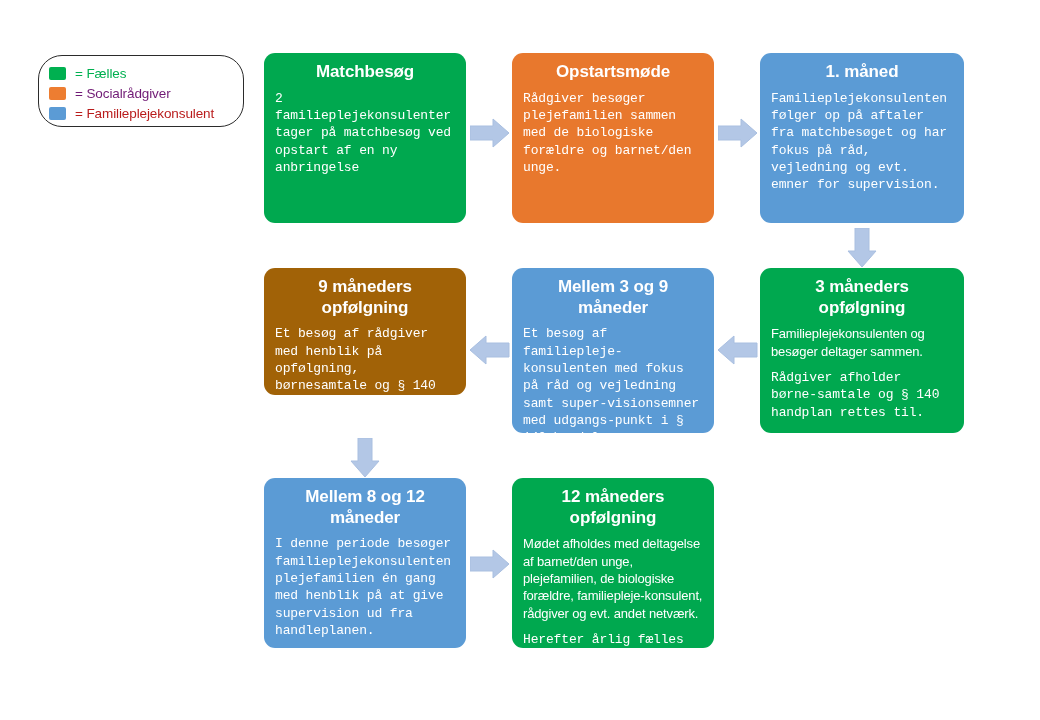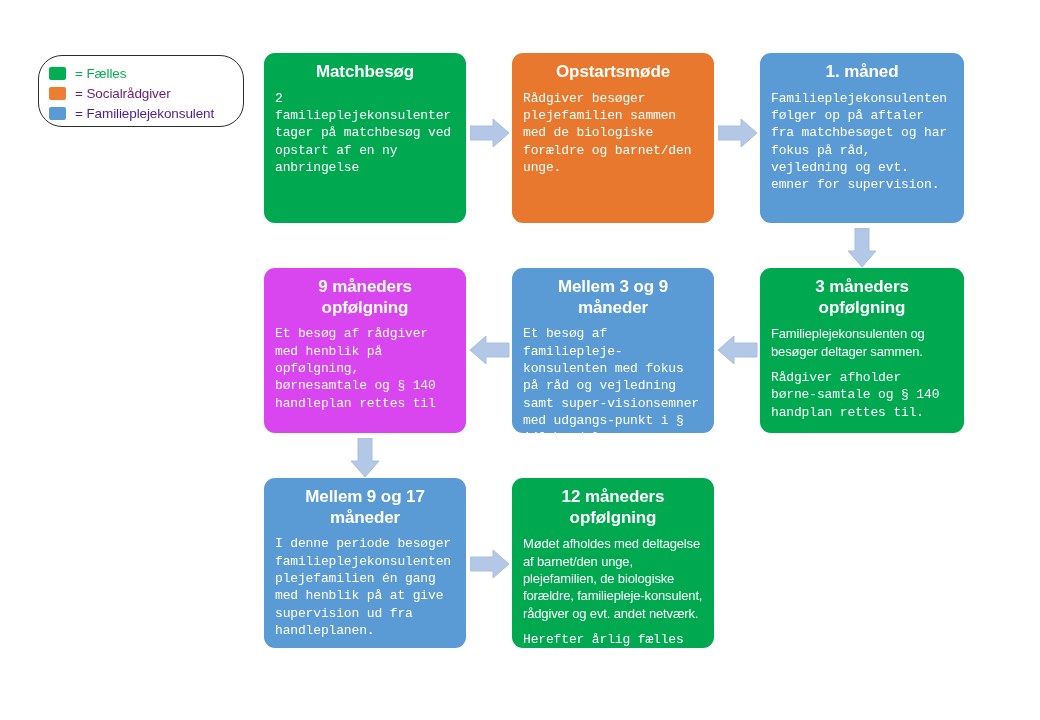--- a/index.html
+++ b/index.html
@@ -91,21 +91,21 @@
     <div class="legend-row">
       <span class="swatch" style="background: rgb(0, 176, 80);"></span>
       <span class="legend-label" style="color: rgb(0, 176, 80);">= Fælles</span>
     </div>
     <div class="legend-row">
       <span class="swatch" style="background: rgb(237, 125, 49);"></span>
       <span class="legend-label" style="color: #701a75;">= Socialrådgiver</span>
     </div>
     <div class="legend-row">
       <span class="swatch" style="background: rgb(91, 155, 213);"></span>
-      <span class="legend-label" style="color: #4c1d95;">= Familieplejekonsulent</span>
+      <span class="legend-label" style="color: #b91c1c;">= Familieplejekonsulent</span>
     </div>
   </div>
 
   <div class="box" style="left: 264px; top: 53px; width: 202px; height: 170px; background: rgb(0, 168, 79);">
     <div class="box-title">Matchbesøg</div>
     <div class="box-body">
       <p>2 familieplejekonsulenter tager på matchbesøg ved opstart af en ny anbringelse</p>
     </div>
   </div>
 
@@ -134,21 +134,21 @@
       <p>Familieplejekonsulenten følger op på aftaler fra matchbesøget og har fokus på råd, vejledning og evt. emner for supervision.</p>
     </div>
   </div>
 
   <div class="arrow" style="left:846px; top:228px;">
     <svg width="32" height="40" viewBox="0 0 32 40">
       <polygon points="9,0 23,0 23,23 30,23 16,39 2,23 9,23" fill="#b3c7e6" stroke="#a9bfe0" stroke-width="1"></polygon>
     </svg>
   </div>
 
-  <div class="box" style="left: 264px; top: 268px; width: 202px; height: 165px; background: #d946ef;">
+  <div class="box" style="left: 264px; top: 268px; width: 202px; height: 127px; background: #a16207;">
     <div class="box-title">9 måneders opfølgning</div>
     <div class="box-body">
       <p>Et besøg af rådgiver med henblik på opfølgning, børnesamtale og  § 140 handleplan rettes til</p>
     </div>
   </div>
 
   <div class="arrow" style="left:470px; top:334px;">
     <svg width="40" height="32" viewBox="0 0 40 32">
       <polygon points="39,9 16,9 16,2 0,16 16,30 16,23 39,23" fill="#b3c7e6" stroke="#a9bfe0" stroke-width="1"></polygon>
     </svg>
@@ -175,21 +175,21 @@
     </div>
   </div>
 
   <div class="arrow" style="left:349px; top:438px;">
     <svg width="32" height="40" viewBox="0 0 32 40">
       <polygon points="9,0 23,0 23,23 30,23 16,39 2,23 9,23" fill="#b3c7e6" stroke="#a9bfe0" stroke-width="1"></polygon>
     </svg>
   </div>
 
   <div class="box" style="left: 264px; top: 478px; width: 202px; height: 170px; background: rgb(91, 155, 213);">
-    <div class="box-title">Mellem 9 og 17 måneder</div>
+    <div class="box-title">Mellem 8 og 12 måneder</div>
     <div class="box-body">
       <p>I denne periode besøger familieplejekonsulenten plejefamilien én gang med henblik på at give supervision ud fra handleplanen.</p>
     </div>
   </div>
 
   <div class="arrow" style="left:470px; top:548px;">
     <svg width="40" height="32" viewBox="0 0 40 32">
       <polygon points="0,9 23,9 23,2 39,16 23,30 23,23 0,23" fill="#b3c7e6" stroke="#a9bfe0" stroke-width="1"></polygon>
     </svg>
   </div>

